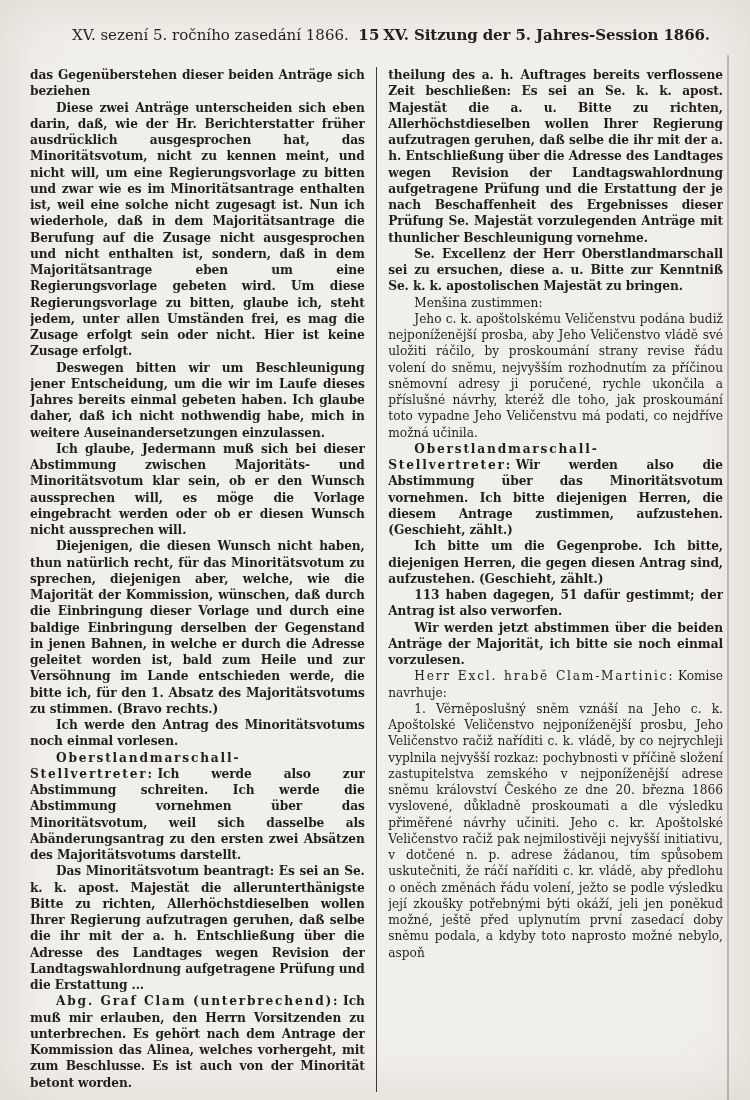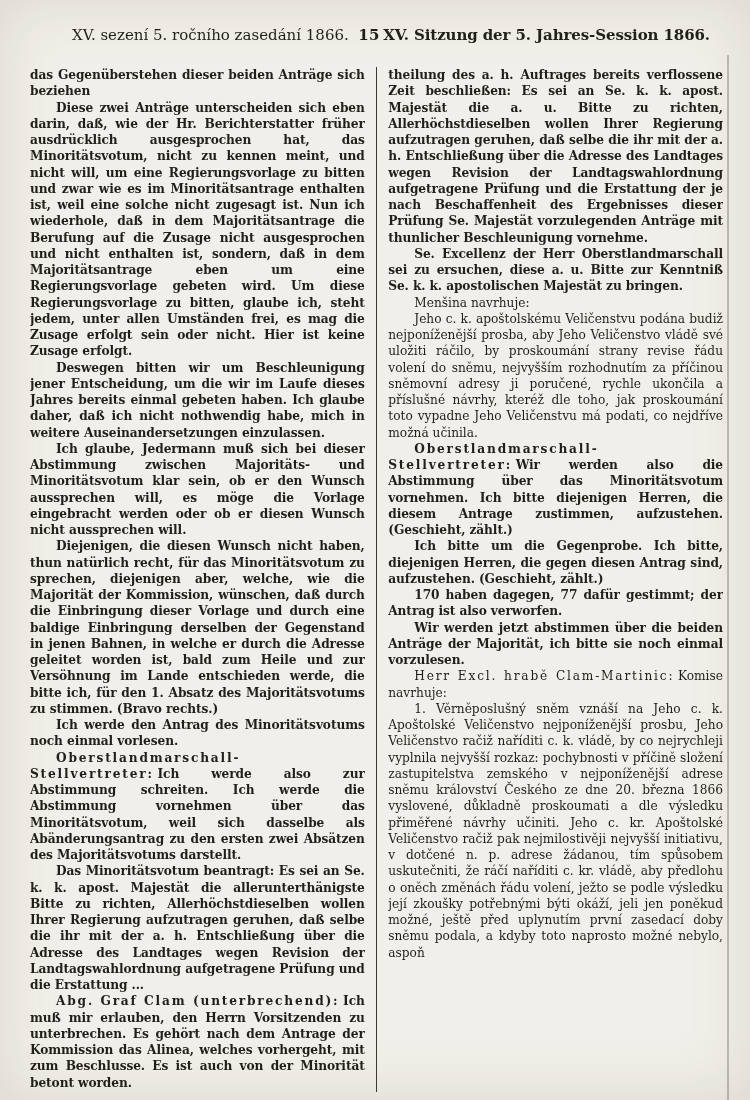--- a/index.html
+++ b/index.html
@@ -68,24 +68,24 @@
       <p class="de ind"><span>Das Minoritätsvotum beantragt: Es sei an Se. k. k. apost. Majestät die allerunterthänigste Bitte zu richten, Allerhöchstdieselben wollen Ihrer Regierung aufzutragen geruhen, daß selbe die ihr mit der a. h. Entschließung über die Adresse des Landtages wegen Revision der Landtagswahlordnung aufgetragene Prüfung und die Erstattung ...</span></p>
       <p class="de ind"><span class="lead">Abg. Graf Clam (unterbrechend):</span><span>Ich muß mir erlauben, den Herrn Vorsitzenden zu unterbrechen. Es gehört nach dem Antrage der Kommission das Alinea, welches vorhergeht, mit zum Beschlusse. Es ist auch von der Minorität betont worden.</span></p>
       <p class="de ind"><span class="lead">Oberstlandmarschall-Stellvertreter:</span></p>
     </div>
 
     <div class="divider"></div>
 
     <div class="col">
       <p class="de"><span>theilung des a. h. Auftrages bereits verflossene Zeit beschließen: Es sei an Se. k. k. apost. Majestät die a. u. Bitte zu richten, Allerhöchstdieselben wollen Ihrer Regierung aufzutragen geruhen, daß selbe die ihr mit der a. h. Entschließung über die Adresse des Landtages wegen Revision der Landtagswahlordnung aufgetragene Prüfung und die Erstattung der je nach Beschaffenheit des Ergebnisses dieser Prüfung Se. Majestät vorzulegenden Anträge mit thunlicher Beschleunigung vornehme.</span></p>
       <p class="de ind"><span>Se. Excellenz der Herr Oberstlandmarschall sei zu ersuchen, diese a. u. Bitte zur Kenntniß Se. k. k. apostolischen Majestät zu bringen.</span></p>
-      <p class="cs ind"><span>Menšina navrhuje:</span></p>
+      <p class="cs ind"><span>Menšina zustimmen:</span></p>
       <p class="cs ind"><span>Jeho c. k. apoštolskému Veličenstvu podána budiž nejponíženější prosba, aby Jeho Veličenstvo vládě své uložiti ráčilo, by proskoumání strany revise řádu volení do sněmu, nejvyšším rozhodnutím za příčinou sněmovní adresy ji poručené, rychle ukončila a příslušné návrhy, kteréž dle toho, jak proskoumání toto vypadne Jeho Veličenstvu má podati, co nejdříve možná učinila.</span></p>
       <p class="de ind"><span class="lead">Oberstlandmarschall-Stellvertreter:</span><span>Wir werden also die Abstimmung über das Minoritätsvotum vornehmen. Ich bitte diejenigen Herren, die diesem Antrage zustimmen, aufzustehen. (Geschieht, zählt.)</span></p>
       <p class="de ind"><span>Ich bitte um die Gegenprobe. Ich bitte, diejenigen Herren, die gegen diesen Antrag sind, aufzustehen. (Geschieht, zählt.)</span></p>
-      <p class="de ind"><span>170 haben dagegen, 77 dafür gestimmt; der Antrag ist also verworfen.</span></p>
+      <p class="de ind"><span>113 haben dagegen, 51 dafür gestimmt; der Antrag ist also verworfen.</span></p>
       <p class="de ind"><span>Wir werden jetzt abstimmen über die beiden Anträge der Majorität, ich bitte sie noch einmal vorzulesen.</span></p>
       <p class="cs ind"><span class="lead">Herr Excl. hrabě Clam-Martinic:</span><span>Komise navrhuje:</span></p>
       <p class="cs ind"><span>1. Věrněposlušný sněm vznáší na Jeho c. k. Apoštolské Veličenstvo nejponíženější prosbu, Jeho Veličenstvo račiž naříditi c. k. vládě, by co nejrychleji vyplnila nejvyšší rozkaz: pochybnosti v příčině složení zastupitelstva zemského v nejponíženější adrese sněmu království Českého ze dne 20. března 1866 vyslovené, důkladně proskoumati a dle výsledku přiměřené návrhy učiniti. Jeho c. kr. Apoštolské Veličenstvo račiž pak nejmilostivěji nejvyšší initiativu, v dotčené n. p. adrese žádanou, tím spůsobem uskutečniti, že ráčí naříditi c. kr. vládě, aby předlohu o oněch změnách řádu volení, ježto se podle výsledku její zkoušky potřebnými býti okáží, jeli jen poněkud možné, ještě před uplynutím první zasedací doby sněmu podala, a kdyby toto naprosto možné nebylo, aspoň</span></p>
     </div>
 
   </div>
 </div>
 
 </body></html>

